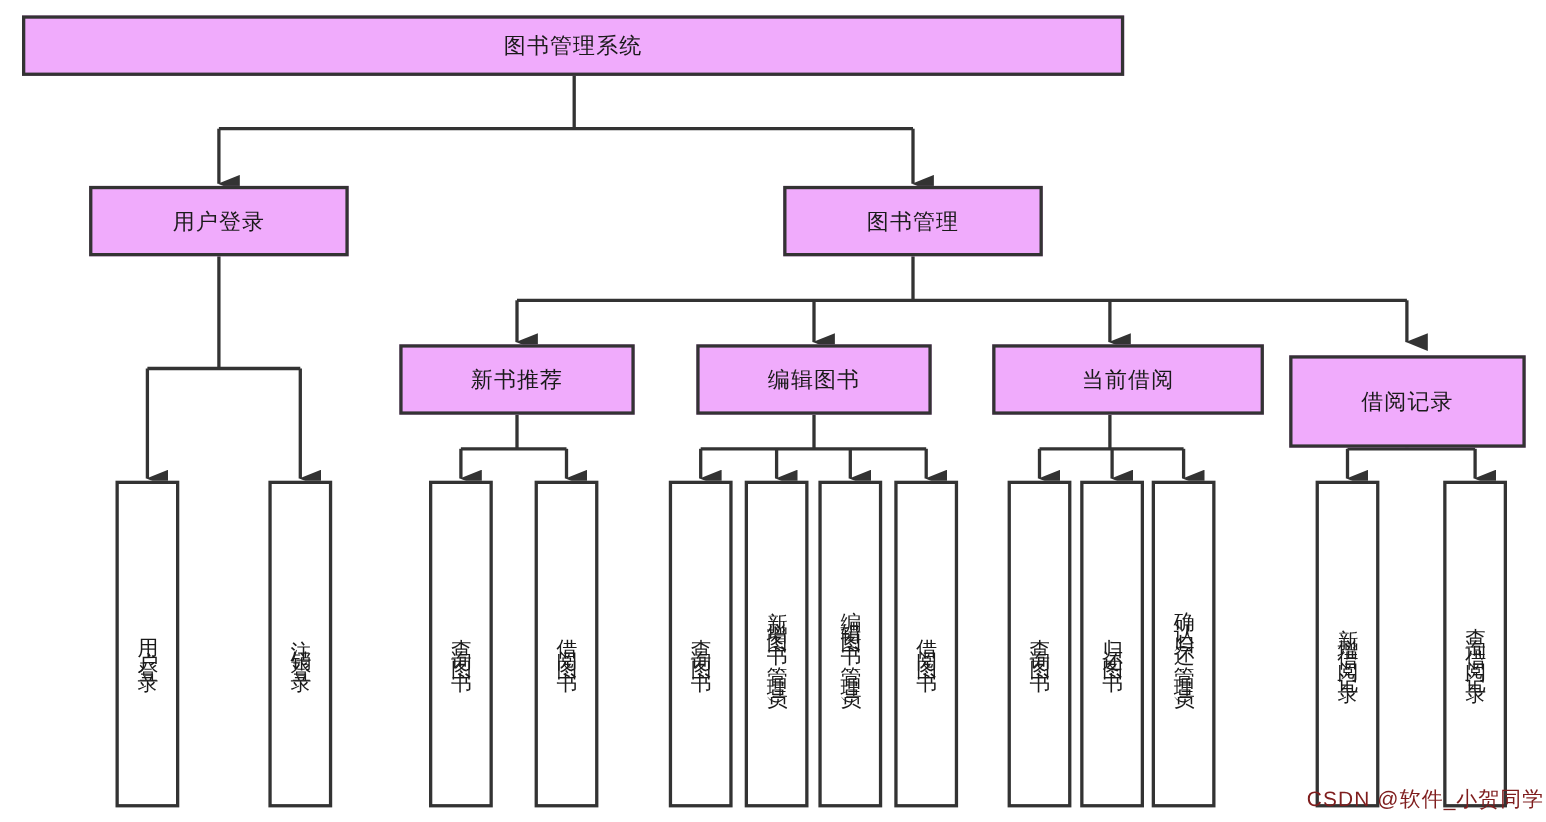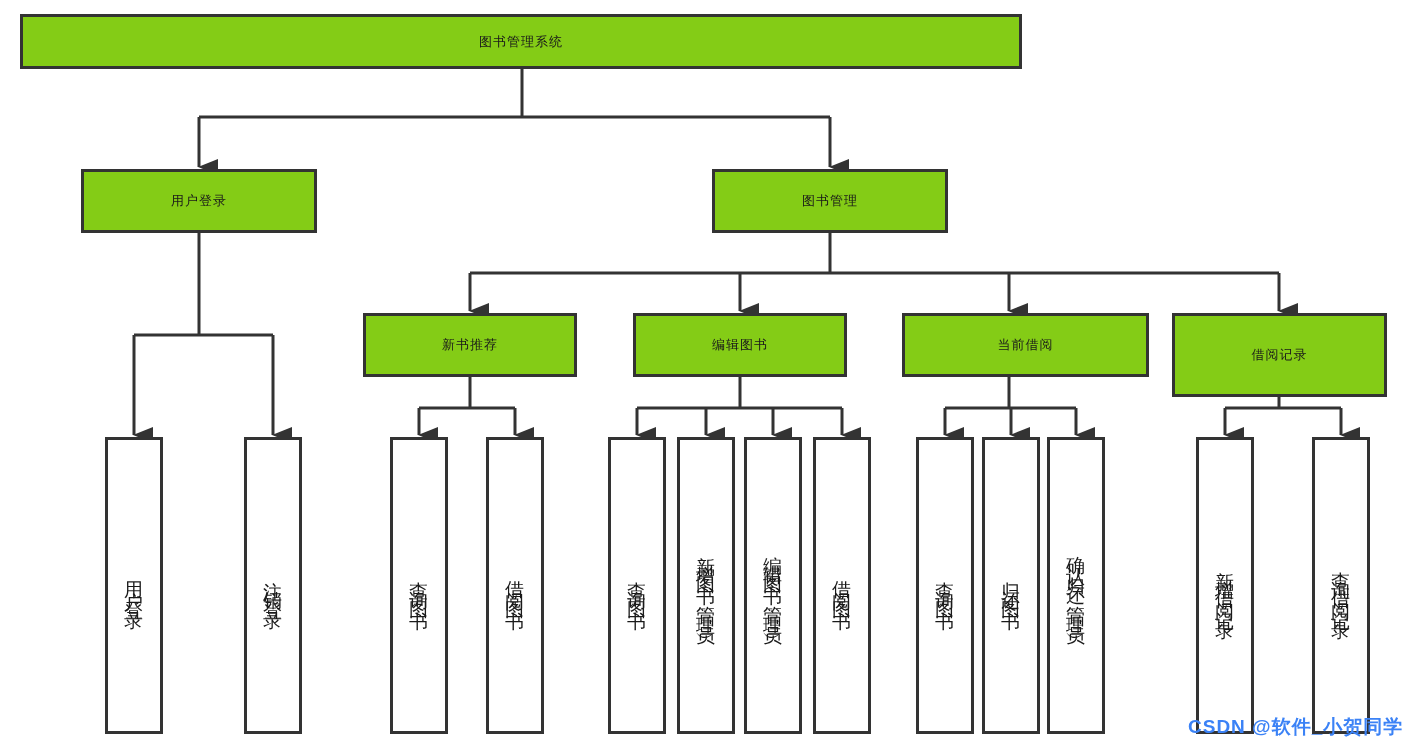--- a/index.html
+++ b/index.html
@@ -12,27 +12,27 @@
     overflow: hidden;
   }
   #connectors {
     position: absolute;
     left: 0; top: 0;
     width: 1405px; height: 747px;
   }
   .node {
     position: absolute;
     box-sizing: border-box;
-    background: #84cc16;
+    background: #f0abfc;
     border: 3px solid #333333;
     color: #1a1a1a;
     display: flex;
     align-items: center;
     justify-content: center;
-    font-size: 13px;
+    font-size: 20px;
     letter-spacing: 1px;
     white-space: nowrap;
   }
   .vnode {
     position: absolute;
     box-sizing: border-box;
     background: #ffffff;
     border: 3px solid #333333;
     color: #1a1a1a;
     display: flex;
@@ -42,24 +42,23 @@
     text-orientation: mixed;
     font-size: 19px;
     letter-spacing: 10px;
     line-height: 1;
   }
   .watermark {
     position: absolute;
     left: 1188px;
     top: 714px;
     font-size: 19px;
-    color: #3b82f6;
+    color: #7f1d1d;
     letter-spacing: 1px;
     white-space: nowrap;
-    font-weight: bold;
   }
 </style>
 </head>
 <body>
 
 <div id="stage">
 
   <svg id="connectors" viewBox="0 0 1405 747" xmlns="http://www.w3.org/2000/svg">
     <defs>
       <marker id="ah" markerUnits="userSpaceOnUse" markerWidth="16" markerHeight="21" refX="8" refY="19" orient="auto-start-reverse">
@@ -104,21 +103,21 @@
   </svg>
 
   <div class="node" style="left:20px; top:14px; width:1002px; height:55px;">图书管理系统</div>
 
   <div class="node" style="left:81px; top:169px; width:236px; height:64px;">用户登录</div>
   <div class="node" style="left:363px; top:313px; width:214px; height:64px;">新书推荐</div>
 
   <div class="node" style="left:712px; top:169px; width:236px; height:64px;">图书管理</div>
   <div class="node" style="left:633px; top:313px; width:214px; height:64px;">编辑图书</div>
   <div class="node" style="left:902px; top:313px; width:247px; height:64px;">当前借阅</div>
-  <div class="node" style="left:1172px; top:313px; width:215px; height:84px;">借阅记录</div>
+  <div class="node" style="left:1172px; top:323px; width:215px; height:84px;">借阅记录</div>
 
   <div class="vnode" style="left:105px; top:437px; width:58px; height:297px;">用户登录</div>
   <div class="vnode" style="left:244px; top:437px; width:58px; height:297px;">注销登录</div>
 
   <div class="vnode" style="left:390px; top:437px; width:58px; height:297px;">查询图书</div>
   <div class="vnode" style="left:486px; top:437px; width:58px; height:297px;">借阅图书</div>
 
   <div class="vnode" style="left:608px; top:437px; width:58px; height:297px;">查询图书</div>
   <div class="vnode" style="left:677px; top:437px; width:58px; height:297px;">新增图书（管理员）</div>
   <div class="vnode" style="left:744px; top:437px; width:58px; height:297px;">编辑图书（管理员）</div>

